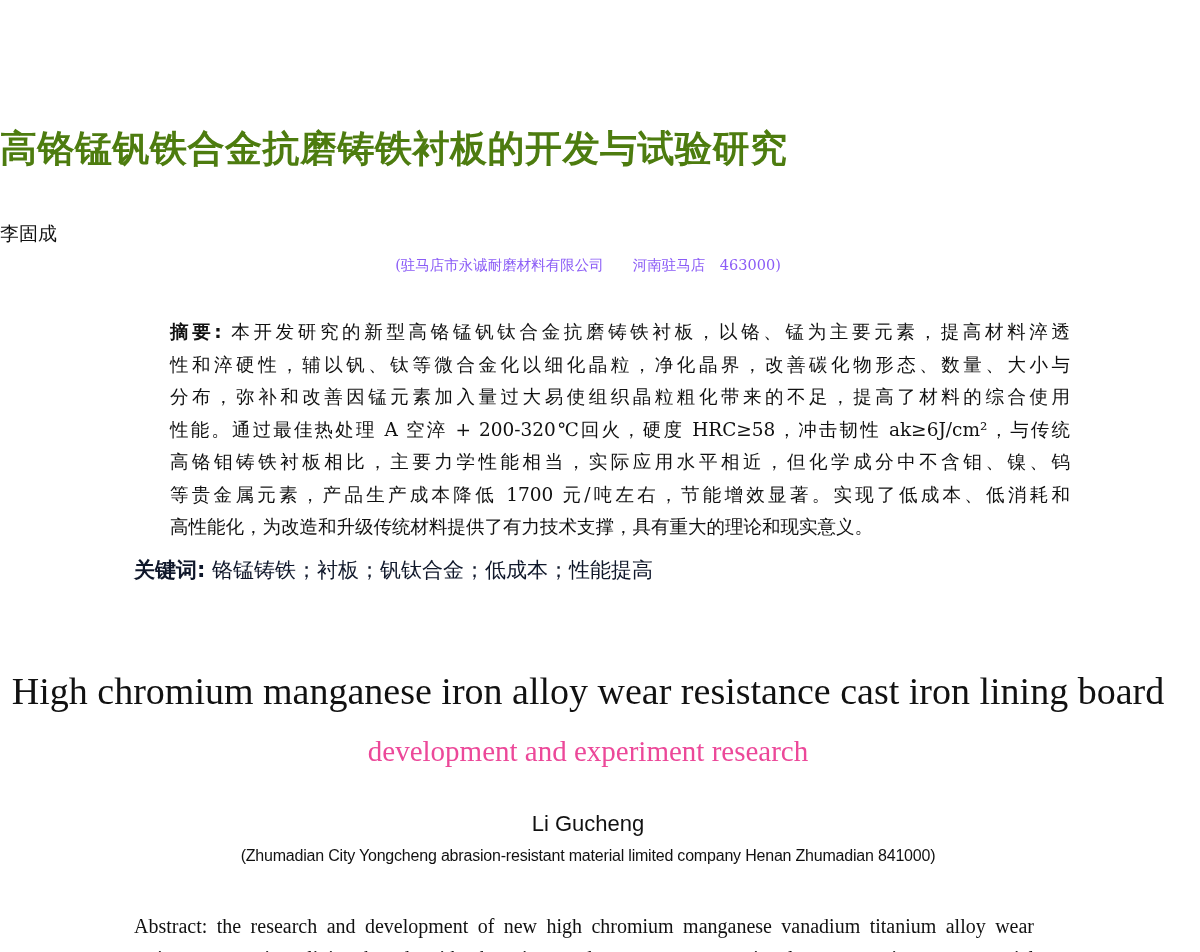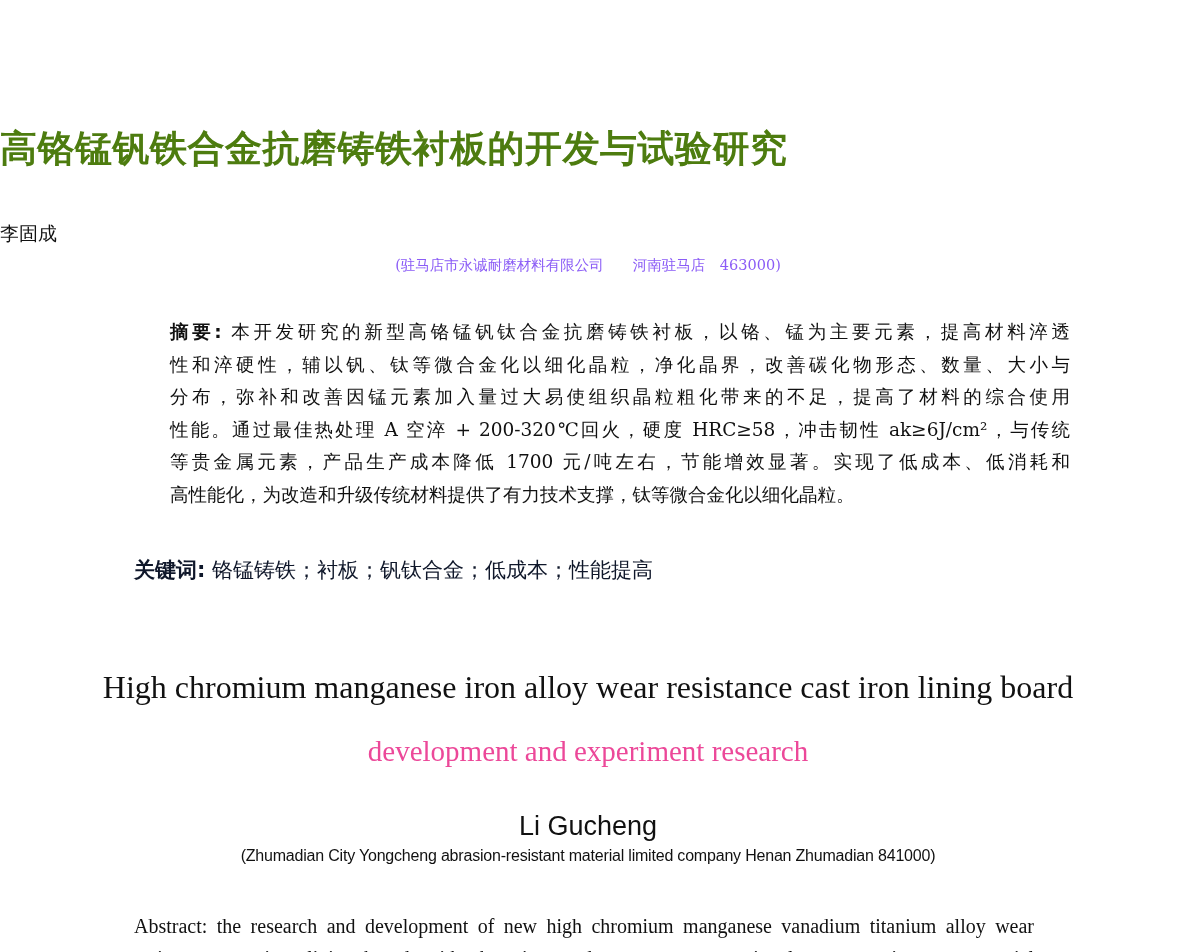--- a/index.html
+++ b/index.html
@@ -84,39 +84,39 @@
       line-height: 32px;
       color: #0f172a;
       white-space: nowrap;
     }
     .en-title-1 {
       position: absolute;
       left: 0; top: 669px;
       width: 1176px;
       text-align: center;
       font-family: "Liberation Serif", serif;
-      font-size: 32px;
+      font-size: 38px;
       color: #111;
     }
     .en-title-2 {
       position: absolute;
       left: 0; top: 735px;
       width: 1176px;
       text-align: center;
       font-family: "Liberation Serif", serif;
       font-size: 29px;
       color: #ec4899;
     }
     .en-author {
       position: absolute;
       left: 0; top: 811px;
       width: 1176px;
       text-align: center;
       font-family: "Liberation Sans", sans-serif;
-      font-size: 27px;
+      font-size: 22px;
       color: #111;
     }
     .en-affil {
       position: absolute;
       left: 0; top: 847px;
       width: 1176px;
       text-align: center;
       font-family: "Liberation Sans", sans-serif;
       font-size: 16px;
       letter-spacing: -0.2px;
@@ -146,22 +146,23 @@
 
   <div class="cn-author">李固成</div>
 
   <div class="cn-affil">(驻马店市永诚耐磨材料有限公司　　河南驻马店　463000)</div>
 
   <div class="cn-abstract">
     <span class="line"><span class="label-bold">摘要:</span><span> 本开发研究的新型高铬锰钒钛合金抗磨铸铁衬板，以铬、锰为主要元素，提高材料淬透</span></span>
     <span class="line">性和淬硬性，辅以钒、钛等微合金化以细化晶粒，净化晶界，改善碳化物形态、数量、大小与</span>
     <span class="line">分布，弥补和改善因锰元素加入量过大易使组织晶粒粗化带来的不足，提高了材料的综合使用</span>
     <span class="line">性能。通过最佳热处理 A 空淬 + 200-320℃回火，硬度 HRC≥58，冲击韧性 ak≥6J/cm²，与传统</span>
+    <span class="line">高铬钼铸铁衬板相比，主要力学性能相当，实际应用水平相近，但化学成分中不含钼、镍、钨</span>
     <span class="line">等贵金属元素，产品生产成本降低 1700 元/吨左右，节能增效显著。实现了低成本、低消耗和</span>
-    <span class="line last">高性能化，为改造和升级传统材料提供了有力技术支撑，钛等微合金化以细化晶粒。</span>
+    <span class="line last">高性能化，为改造和升级传统材料提供了有力技术支撑，具有重大的理论和现实意义。</span>
   </div>
 
   <div class="cn-keywords"><span class="label-bold">关键词:</span><span> 铬锰铸铁；衬板；钒钛合金；低成本；性能提高</span></div>
 
   <div class="en-title-1">High chromium manganese iron alloy wear resistance cast iron lining board</div>
   <div class="en-title-2">development and experiment research</div>
 
   <div class="en-author">Li Gucheng</div>
 
   <div class="en-affil">(Zhumadian City Yongcheng abrasion-resistant material limited company Henan Zhumadian 841000)</div>

